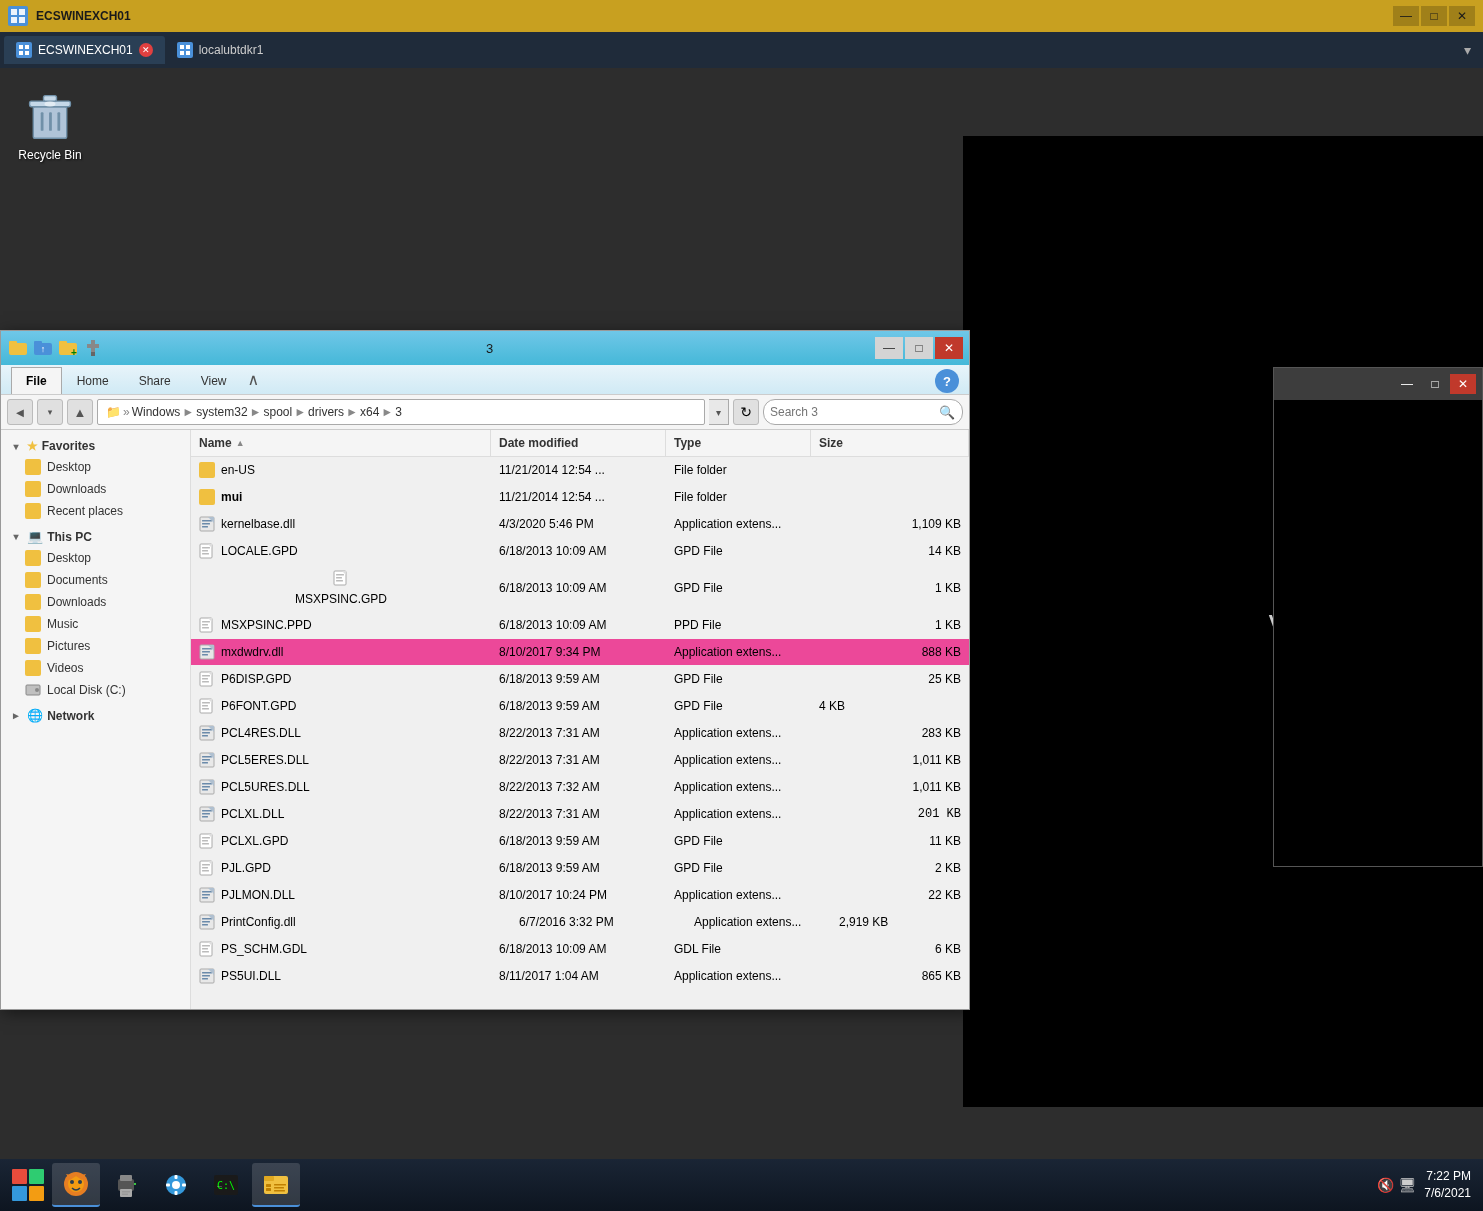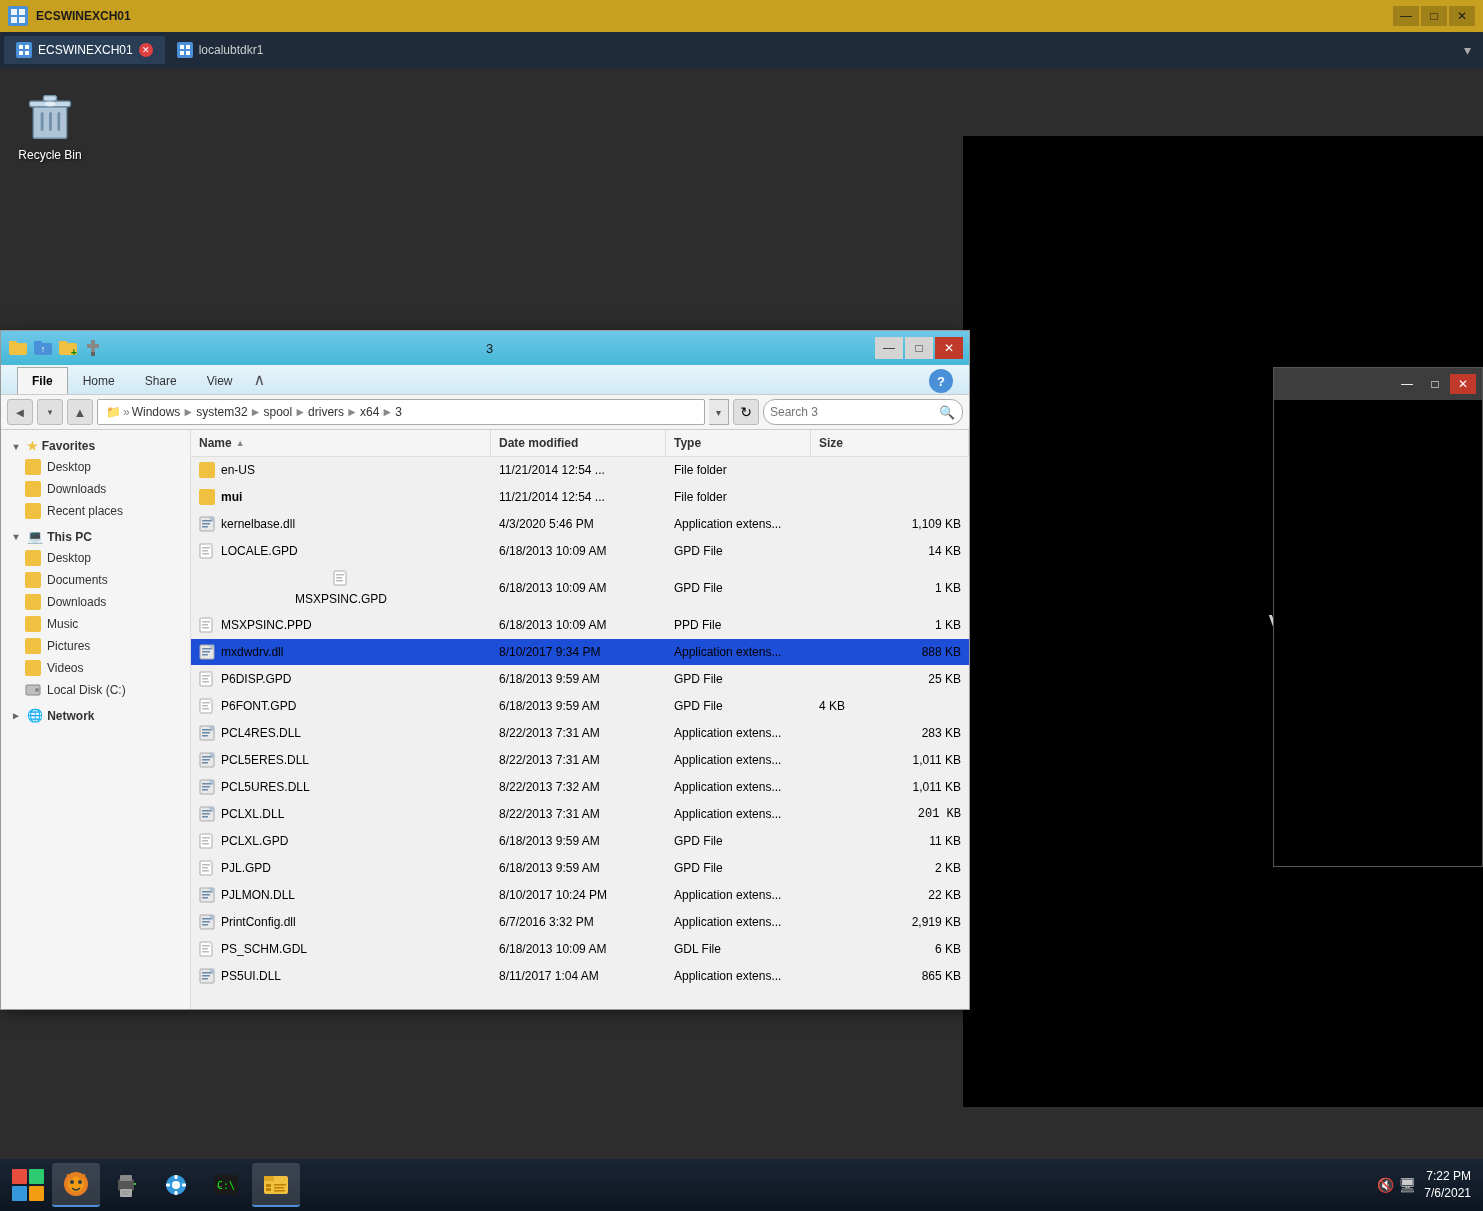--- a/index.html
+++ b/index.html
@@ -206,21 +206,21 @@
     .exp-wc-btn.maximize { background: #d4d4d4; }
     .exp-wc-btn.close-btn { background: #c0392b; color: white; }
 
     
     .ribbon {
       background: #f5f5f5;
       border-bottom: 1px solid #ccc;
     }
     .ribbon-tabs {
       display: flex;
-      padding: 0 16px;
+      padding: 0 10px;
       background: linear-gradient(to bottom, #e8f4fa, #d0eaf5);
     }
     .ribbon-tab {
       padding: 6px 14px;
       font-size: 12px;
       cursor: pointer;
       color: #333;
       border: 1px solid transparent;
       border-bottom: none;
       margin-top: 2px;
@@ -408,21 +408,21 @@
       overflow-y: auto;
     }
     .file-row {
       display: flex;
       align-items: center;
       font-size: 12px;
       padding: 2px 0;
       border-bottom: 1px solid #f0f0f0;
       cursor: pointer;
     }
-    .file-row.selected { background: #1d4ed8; }
+    .file-row.selected { background: #ec4899; }
     .file-cell {
       padding: 3px 8px;
       overflow: hidden;
       text-overflow: ellipsis;
       white-space: nowrap;
     }
     .file-cell.name { display: flex; align-items: center; gap: 6px; }
     .file-icon-folder {
       width: 16px; height: 16px;
       background: #f0c040;
@@ -1034,23 +1034,23 @@
       <div class="file-cell name" style="width:300px;">
         <svg width="16" height="16" viewBox="0 0 16 16">
         <rect x="1" y="1" width="14" height="14" rx="1" fill="#e8e8e8" stroke="#aaa"></rect>
         <rect x="3" y="4" width="10" height="1.5" rx="0.5" fill="#6a8aaa"></rect>
         <rect x="3" y="7" width="8" height="1.5" rx="0.5" fill="#6a8aaa"></rect>
         <rect x="3" y="10" width="6" height="1.5" rx="0.5" fill="#6a8aaa"></rect>
         <path d="M9 1 L15 7 L15 1 Z" fill="#b0c0d0"></path>
       </svg>
         <span>PrintConfig.dll</span>
       </div>
-      <div class="file-cell" style="width:175px;">6/7/2016 3:32 PM</div>
+      <div class="file-cell" style="width:175px;margin-left:20px;">6/7/2016 3:32 PM</div>
       <div class="file-cell" style="width:145px;">Application extens...</div>
-      <div class="file-cell" style="flex:1;text-align:right;">2,919 KB</div>
+      <div class="file-cell" style="flex:1;">2,919 KB</div>
     </div>
               <div class="file-row">
       <div class="file-cell name" style="width:300px;">
         <svg width="16" height="16" viewBox="0 0 16 16">
         <rect x="1" y="1" width="12" height="14" rx="1" fill="white" stroke="#aaa"></rect>
         <rect x="3" y="4" width="8" height="1.5" rx="0.5" fill="#bbb"></rect>
         <rect x="3" y="7" width="6" height="1.5" rx="0.5" fill="#bbb"></rect>
         <rect x="3" y="10" width="7" height="1.5" rx="0.5" fill="#bbb"></rect>
         <path d="M9 1 L13 5 L13 1 Z" fill="#ddd"></path>
       </svg>

